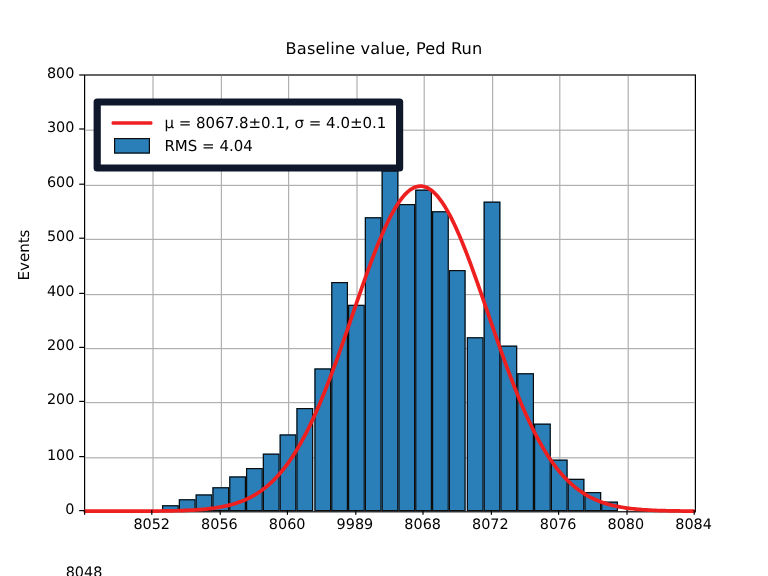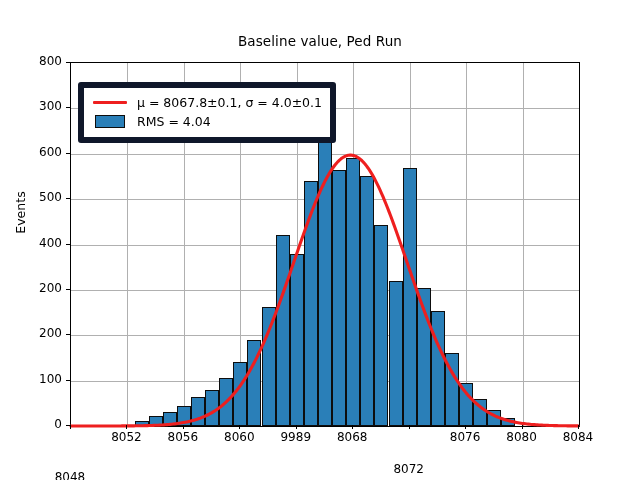--- a/index.html
+++ b/index.html
@@ -112,21 +112,21 @@
       <div class="xtick" style="left: 126.444px;">8052</div>
       <div class="tickmark x" style="left: 126.444px;"></div>
       <div class="xtick" style="left: 182.889px;">8056</div>
       <div class="tickmark x" style="left: 182.889px;"></div>
       <div class="xtick" style="left: 239.333px;">8060</div>
       <div class="tickmark x" style="left: 239.333px;"></div>
       <div class="xtick" style="left: 295.778px;">9989</div>
       <div class="tickmark x" style="left: 295.778px;"></div>
       <div class="xtick" style="left: 352.222px;">8068</div>
       <div class="tickmark x" style="left: 352.222px;"></div>
-      <div class="xtick" style="left: 408.667px; margin-top: 32px;">8072</div>
+      <div class="xtick" style="left: 408.667px;">8072</div>
       <div class="tickmark x" style="left: 408.667px;"></div>
       <div class="xtick" style="left: 465.111px;">8076</div>
       <div class="tickmark x" style="left: 465.111px;"></div>
       <div class="xtick" style="left: 521.556px;">8080</div>
       <div class="tickmark x" style="left: 521.556px;"></div>
       <div class="xtick" style="left: 578px;">8084</div>
       <div class="tickmark x" style="left: 578px;"></div>
     </div>
   <div id="ticks-y">
       <div class="ytick" style="top: 425px;">0</div>

